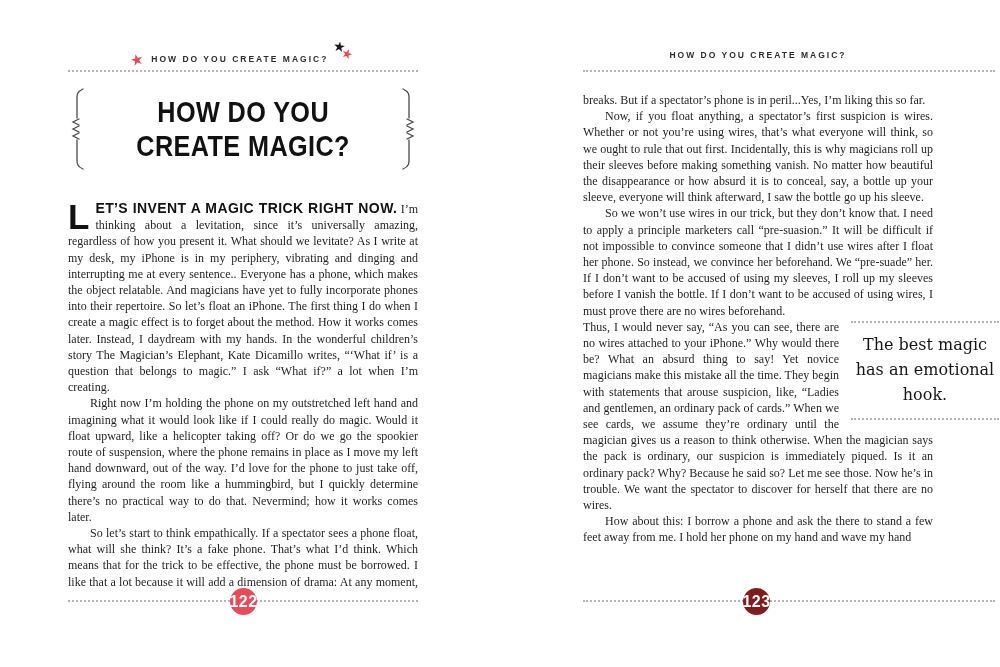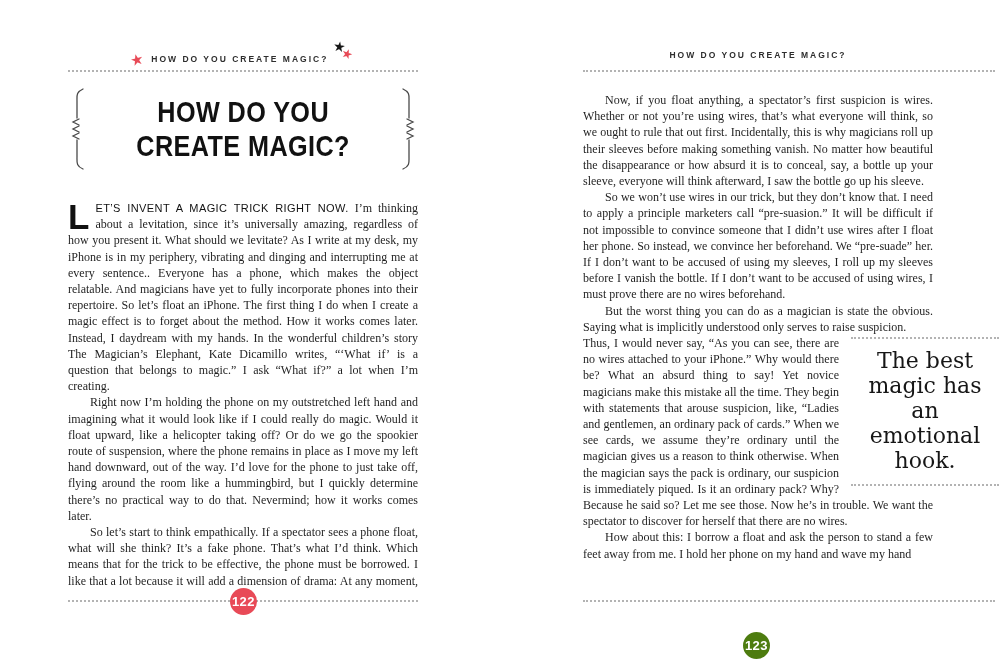--- a/index.html
+++ b/index.html
@@ -50,43 +50,43 @@
     font-size: 12px; line-height: 16.2px; text-align: justify;
   }
   .body-left  { top: 200px; height: 392px; overflow: hidden; }
   .body-right { top: 92px; }
   .body-text p.indent { text-indent: 22px; font-family: Liberation Serif, serif; }
   .drop-cap {
     float: left; font-family: "Liberation Sans", sans-serif; font-weight: 800;
     font-size: 35px; line-height: 29px; padding: 2px 6px 0 0; color: #111;
   }
   .lead-in {
-    font-family: "Liberation Sans", sans-serif; font-weight: 400;
-    font-size: 11px; letter-spacing: 0.4px; color: #111;
+    font-family: "Liberation Sans", sans-serif; font-weight: 700;
+    font-size: 14px; letter-spacing: 0.4px; color: #111;
   }
 
   
   .pull-quote {
     float: right; width: 148px; margin: 2px -66px 6px 12px;
     padding: 9px 4px 11px 4px;
     border-top: 2px dotted #b3b3b3; border-bottom: 2px dotted #b3b3b3;
-    font-family: "DejaVu Serif", serif; font-size: 22px; line-height: 25px;
+    font-family: "DejaVu Serif", serif; font-size: 16px; line-height: 25px;
     text-align: center; color: #161616;
   }
 
   
   .page-footer { position: absolute; top: 600px; left: 0; right: 0; border-top: 2px dotted #b3b3b3; }
   .folio {
     position: absolute; top: -14px; width: 27px; height: 27px; border-radius: 50%;
     display: flex; align-items: center; justify-content: center;
     color: #ffffff; font-family: "Liberation Sans", sans-serif;
-    font-weight: 700; font-size: 13px; letter-spacing: 0.5px;
+    font-weight: 700; font-size: 16px; letter-spacing: 0.5px;
   }
   .folio-left  { left: 162px; background: #e84a57; }
-  .folio-right { left: 160px; background: #4d7c0f; margin-top: 44px; }
+  .folio-right { left: 160px; background: #7f1d1d; }
 </style>
 </head>
 <body>
 
 <div class="page page-left">
 
   <div class="running-head">
     <span class="star star-red hs-left">★</span><span>HOW DO YOU CREATE MAGIC?</span><span class="hs-right-group"><span class="star star-black hs-right-black">★</span><span class="star star-red hs-right-red">★</span></span>
   </div>
   <div class="head-rule"></div>
@@ -132,23 +132,23 @@
 </div>
 
 <div class="page page-right">
 
   <div class="running-head">
     <span>HOW DO YOU CREATE MAGIC?</span>
   </div>
   <div class="head-rule"></div>
 
   <div class="body-text body-right">
+    <p>breaks. But if a spectator’s phone is in peril...Yes, I’m liking this so far.</p>
     <p class="indent">Now, if you float anything, a spectator’s first suspicion is wires. Whether or not you’re using wires, that’s what everyone will think, so we ought to rule that out first. Incidentally, this is why magicians roll up their sleeves before making something vanish. No matter how beautiful the disappearance or how absurd it is to conceal, say, a bottle up your sleeve, everyone will think afterward, I saw the bottle go up his sleeve.</p>
     <p class="indent">So we won’t use wires in our trick, but they don’t know that. I need to apply a principle marketers call “pre-suasion.” It will be difficult if not impossible to convince someone that I didn’t use wires after I float her phone. So instead, we convince her beforehand. We “pre-suade” her. If I don’t want to be accused of using my sleeves, I roll up my sleeves before I vanish the bottle. If I don’t want to be accused of using wires, I must prove there are no wires beforehand.</p>
-    <p class="indent">But the worst thing you can do as a magician is state the obvious. Saying what is implicitly understood only serves to raise suspicion.</p>
     <p></p><aside class="pull-quote">The best magic has an emotional hook.</aside><span>Thus, I would never say, “As you can see, there are no wires attached to your iPhone.” Why would there be? What an absurd thing to say! Yet novice magicians make this mistake all the time. They begin with statements that arouse suspicion, like, “Ladies and gentlemen, an ordinary pack of cards.” When we see cards, we assume they’re ordinary until the magician gives us a reason to think otherwise. When the magician says the pack is ordinary, our suspicion is immediately piqued. Is it an ordinary pack? Why? Because he said so? Let me see those. Now he’s in trouble. We want the spectator to discover for herself that there are no wires.</span><p></p>
-    <p class="indent">How about this: I borrow a float and ask the person to stand a few feet away from me. I hold her phone on my hand and wave my hand</p>
+    <p class="indent">How about this: I borrow a phone and ask the there to stand a few feet away from me. I hold her phone on my hand and wave my hand</p>
   </div>
 
   <div class="page-footer">
     <div class="folio folio-right">123</div>
   </div>
 </div>
 
 </body></html>

